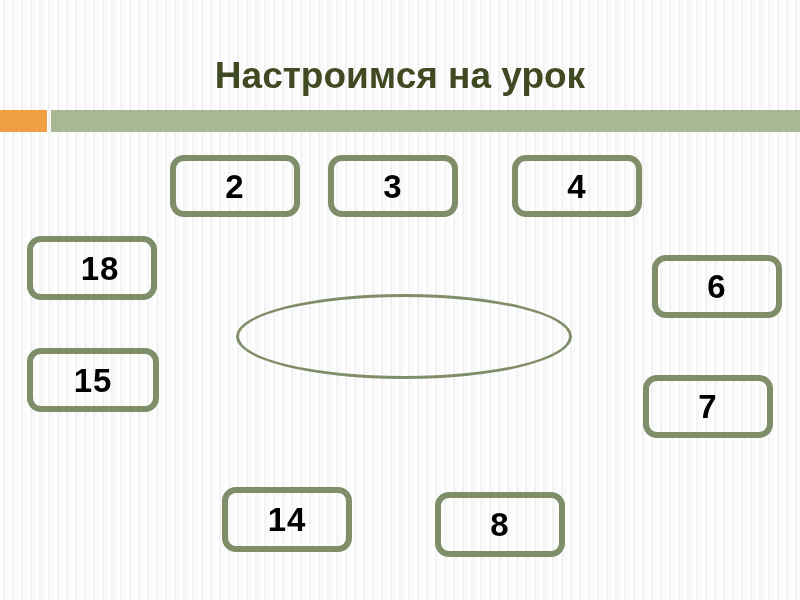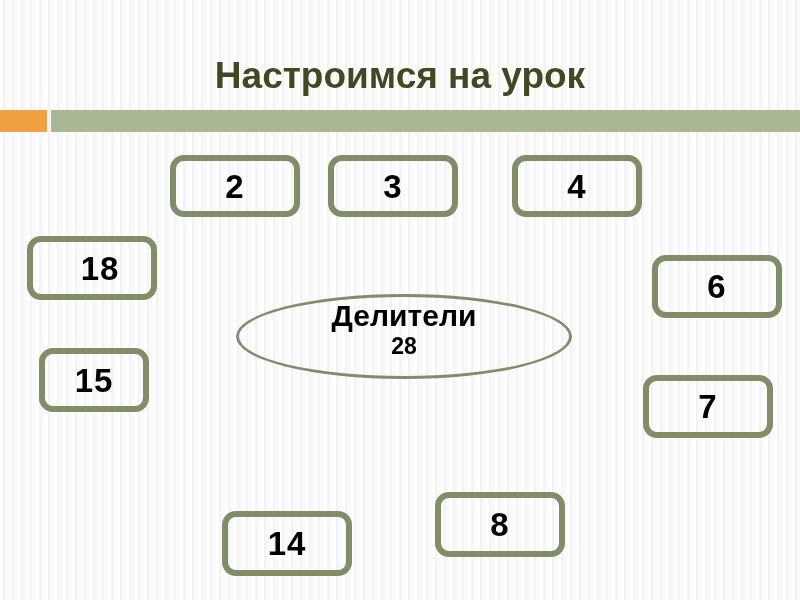--- a/index.html
+++ b/index.html
@@ -138,33 +138,29 @@
       </div>
       <div class="num-box" style="left: 512px; top: 155px; width: 130px; height: 62px; border-color: rgb(127, 141, 104);">
         <span class="num-label">4</span>
       </div>
       <div class="num-box" style="left: 27px; top: 236px; width: 130px; height: 64px; border-color: rgb(127, 141, 104); padding-left: 16px;">
         <span class="num-label">18</span>
       </div>
       <div class="num-box" style="left: 652px; top: 255px; width: 130px; height: 63px; border-color: rgb(127, 141, 104);">
         <span class="num-label">6</span>
       </div>
-      <div class="num-box" style="left: 39px; top: 348px; width: 110px; height: 64px; border-color: rgb(127, 141, 104);">
+      <div class="num-box" style="left: 27px; top: 348px; width: 132px; height: 64px; border-color: rgb(127, 141, 104);">
         <span class="num-label">15</span>
       </div>
       <div class="num-box" style="left: 643px; top: 375px; width: 130px; height: 63px; border-color: rgb(127, 141, 104);">
         <span class="num-label">7</span>
       </div>
-      <div class="num-box" style="left: 222px; top: 511px; width: 130px; height: 65px; border-color: rgb(127, 141, 104);">
+      <div class="num-box" style="left: 222px; top: 487px; width: 130px; height: 65px; border-color: rgb(127, 141, 104);">
         <span class="num-label">14</span>
       </div>
       <div class="num-box" style="left: 435px; top: 492px; width: 130px; height: 65px; border-color: rgb(127, 141, 104);">
         <span class="num-label">8</span>
       </div>
     </div>
 
   <div id="ellipse" style="border-color: rgb(127, 141, 104);"></div>
-  <div id="ellipse-text">
-    <span id="ellipse-title">Делители</span>
-    <span id="ellipse-sub">28</span>
-  </div>
 
 </div>
 
 </body></html>

